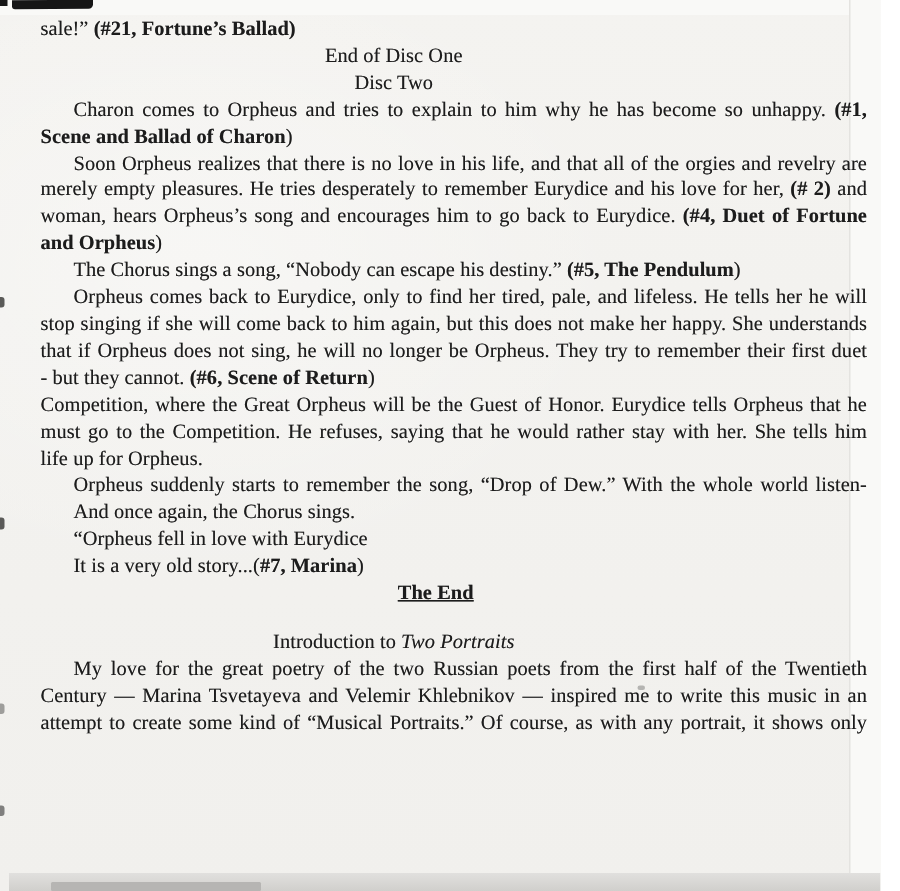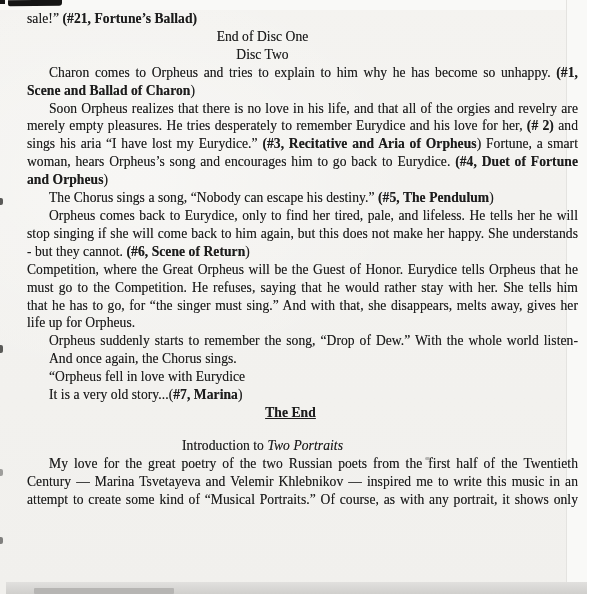--- a/index.html
+++ b/index.html
@@ -55,30 +55,29 @@
   <div class="tick t4"></div>
   <div class="speck-b"></div>
   <div id="doc">
       <div class="line"><span>sale!” </span><span class="b">(#21, Fortune’s Ballad)</span></div>
       <div class="line center"><span>End of Disc One</span></div>
       <div class="line center"><span>Disc Two</span></div>
       <div class="line justify indent"><span>Charon comes to Orpheus and tries to explain to him why he has become so unhappy. </span><span class="b">(#1,</span></div>
       <div class="line"><span class="b">Scene and Ballad of Charon</span><span>)</span></div>
       <div class="line justify indent"><span>Soon Orpheus realizes that there is no love in his life, and that all of the orgies and revelry are</span></div>
       <div class="line justify"><span>merely empty pleasures. He tries desperately to remember Eurydice and his love for her, </span><span class="b">(# 2)</span><span> and</span></div>
-      <div class="line justify"><span>sings his aria “I have lost my Eurydice.” </span><span class="b">(#3, Recitative and Aria of Orpheus</span><span>) Fortune, a smart</span></div>
       <div class="line justify"><span>woman, hears Orpheus’s song and encourages him to go back to Eurydice. </span><span class="b">(#4, Duet of Fortune</span></div>
       <div class="line"><span class="b">and Orpheus</span><span>)</span></div>
       <div class="line indent"><span>The Chorus sings a song, “Nobody can escape his destiny.” </span><span class="b">(#5, The Pendulum</span><span>)</span></div>
       <div class="line justify indent"><span>Orpheus comes back to Eurydice, only to find her tired, pale, and lifeless. He tells her he will</span></div>
       <div class="line justify"><span>stop singing if she will come back to him again, but this does not make her happy. She understands</span></div>
+      <div class="line justify"><span>that if Orpheus does not sing, he will no longer be Orpheus. They try to remember their first duet</span></div>
       <div class="line"><span>- but they cannot. </span><span class="b">(#6, Scene of Return</span><span>)</span></div>
       <div class="line justify"><span>Competition, where the Great Orpheus will be the Guest of Honor. Eurydice tells Orpheus that he</span></div>
       <div class="line justify"><span>must go to the Competition. He refuses, saying that he would rather stay with her. She tells him</span></div>
-      <div class="line justify"><span>that he has to go, for “the singer must sing.” And with that, she disappears, melts away, gives her</span></div>
       <div class="line"><span>life up for Orpheus.</span></div>
       <div class="line justify indent"><span>Orpheus suddenly starts to remember the song, “Drop of Dew.” With the whole world listen-</span></div>
       <div class="line indent"><span>And once again, the Chorus sings.</span></div>
       <div class="line indent"><span>“Orpheus fell in love with Eurydice</span></div>
       <div class="line indent"><span>It is a very old story...(</span><span class="b">#7, Marina</span><span>)</span></div>
       <div class="line center-end"><span class="b">The End</span></div>
       <div class="line center gap"><span>Introduction to </span><span class="i">Two Portraits</span></div>
       <div class="line justify indent"><span>My love for the great poetry of the two Russian poets from the first half of the Twentieth</span></div>
       <div class="line justify"><span>Century — Marina Tsvetayeva and Velemir Khlebnikov — inspired me to write this music in an</span></div>
       <div class="line justify"><span>attempt to create some kind of “Musical Portraits.” Of course, as with any portrait, it shows only</span></div>

